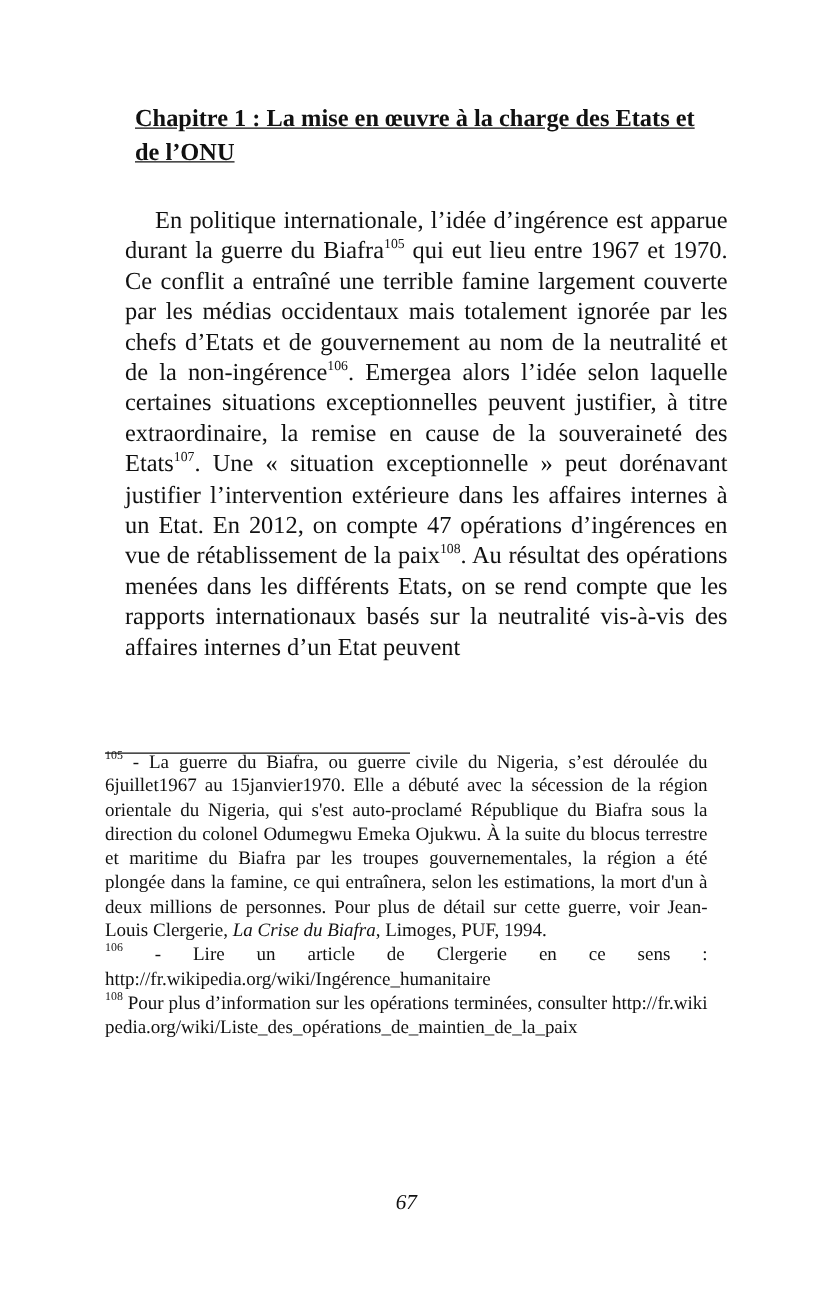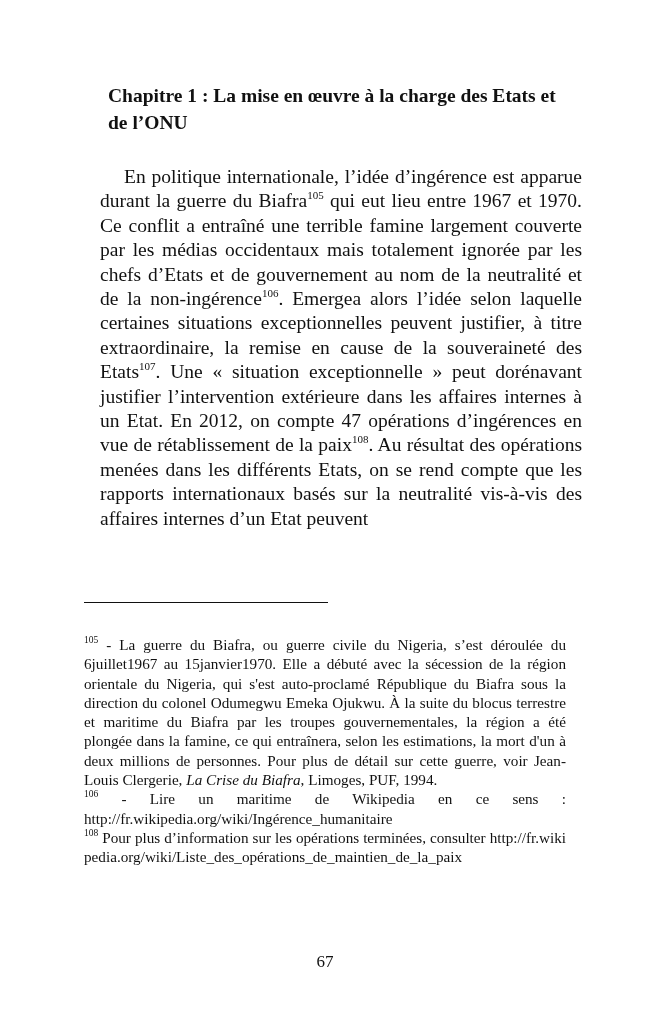--- a/index.html
+++ b/index.html
@@ -1,44 +1,44 @@
 <!DOCTYPE html>
 <html><head>
 <meta charset="utf-8">
 <style>
   html, body { margin: 0; padding: 0; background: #ffffff; }
   body { width: 650px; height: 1036px; position: relative; overflow: hidden;
          font-family: "Liberation Serif", "DejaVu Serif", serif; color: #111; }
   .page { position: absolute; left: 84px; top: 0; width: 482px; }
   .chapter-title { position: absolute; left: 24px; top: 82px; width: 458px;
-         font-weight: bold; font-size: 19.5px; line-height: 27px; margin: 0; }
+         font-weight: bold; font-size: 19.5px; line-height: 27px; margin: 0; text-decoration: underline; }
   .body-text { position: absolute; left: 0; top: 149px; width: 482px;
          font-size: 19.5px; line-height: 24.4px; text-align: justify; margin: 16px;
          text-indent: 24px; hyphens: none; }
   sup { font-size: 11px; line-height: 0; vertical-align: super; position: relative; top: -1px; }
   .fn-rule { position: absolute; left: 0; top: 602px; width: 244px; height: 1px; background: #111; }
-  .footnotes { position: absolute; left: 0; top: 635px; width: 482px;
+  .footnotes { position: absolute; left: 0; top: 600px; width: 482px;
          font-size: 15.2px; line-height: 19.3px; text-align: justify; }
   .fn { margin: 0; }
   .fn sup { font-size: 9.5px; top: -1px; }
   .page-number { position: absolute; left: 0; top: 952px; width: 482px; text-align: center;
-         font-size: 17px; }
+         font-size: 17px; font-style: italic; }
   .justify-last { text-align-last: justify; }
 </style>
 </head>
 <body>
 
 <div class="page">
 
   <h2 class="chapter-title">Chapitre 1 : La mise en œuvre à la charge des Etats et de l’ONU</h2>
 
   <p class="body-text"><span>En politique internationale, l’idée d’ingérence est apparue durant la guerre du Biafra</span><sup>105</sup><span> qui eut lieu entre 1967 et 1970. Ce conflit a entraîné une terrible famine largement couverte par les médias occidentaux mais totalement ignorée par les chefs d’Etats et de gouvernement au nom de la neutralité et de la non-ingérence</span><sup>106</sup><span>. Emergea alors l’idée selon laquelle certaines situations exceptionnelles peuvent justifier, à titre extraordinaire, la remise en cause de la souveraineté des Etats</span><sup>107</sup><span>. Une « situation exceptionnelle » peut dorénavant justifier l’intervention extérieure dans les affaires internes à un Etat. En 2012, on compte 47 opérations d’ingérences en vue de rétablissement de la paix</span><sup>108</sup><span>. Au résultat des opérations menées dans les différents Etats, on se rend compte que les rapports internationaux basés sur la neutralité vis-à-vis des affaires internes d’un Etat peuvent</span></p>
 
   <div class="fn-rule"></div>
 
   <div class="footnotes">
     <p class="fn"><sup>105</sup><span> - La guerre du Biafra, ou guerre civile du Nigeria, s’est déroulée du 6juillet1967 au 15janvier1970. Elle a débuté avec la sécession de la région orientale du Nigeria, qui s'est auto-proclamé République du Biafra sous la direction du colonel Odumegwu Emeka Ojukwu. À la suite du blocus terrestre et maritime du Biafra par les troupes gouvernementales, la région a été plongée dans la famine, ce qui entraînera, selon les estimations, la mort d'un à deux millions de personnes. Pour plus de détail sur cette guerre, voir Jean-Louis Clergerie, </span><i>La Crise du Biafra</i><span>, Limoges, PUF, 1994.</span></p>
-    <p class="fn"><span class="justify-last" style="display:block;"><sup>106</sup><span> - Lire un maritime de Wikipedia en ce sens :</span></span><span>http://fr.wikipedia.org/wiki/Ingérence_humanitaire</span></p>
+    <p class="fn"><span class="justify-last" style="display:block;"><sup>106</sup><span> - Lire un article de Clergerie en ce sens :</span></span><span>http://fr.wikipedia.org/wiki/Ingérence_humanitaire</span></p>
     <p class="fn"><sup>108</sup><span> Pour plus d’information sur les opérations terminées, consulter</span> <span style="word-break: break-all;">http://fr.wikipedia.org/wiki/Liste_des_opérations_de_maintien_de_la_paix</span></p>
   </div>
 
   <div class="page-number">67</div>
 </div>
 
 </body></html>

